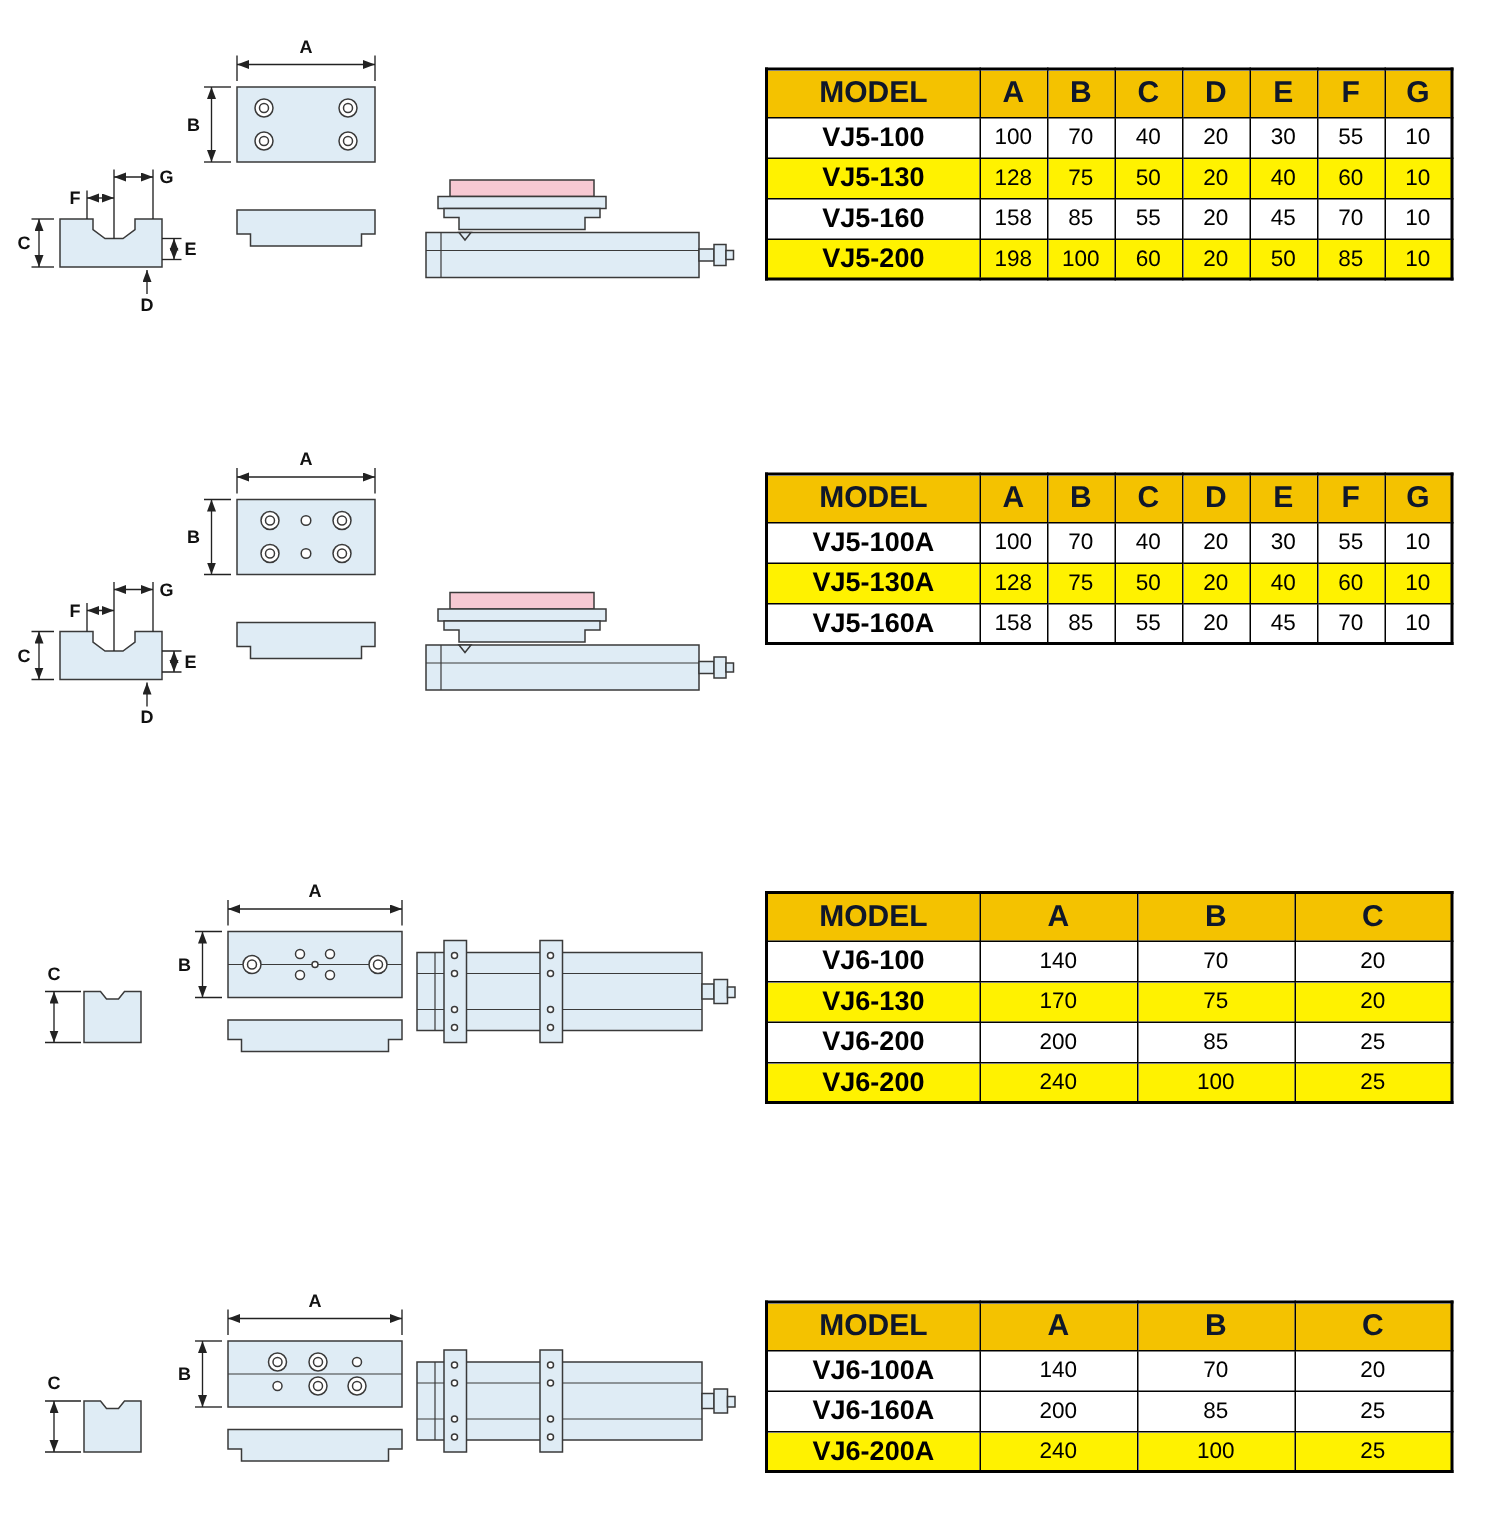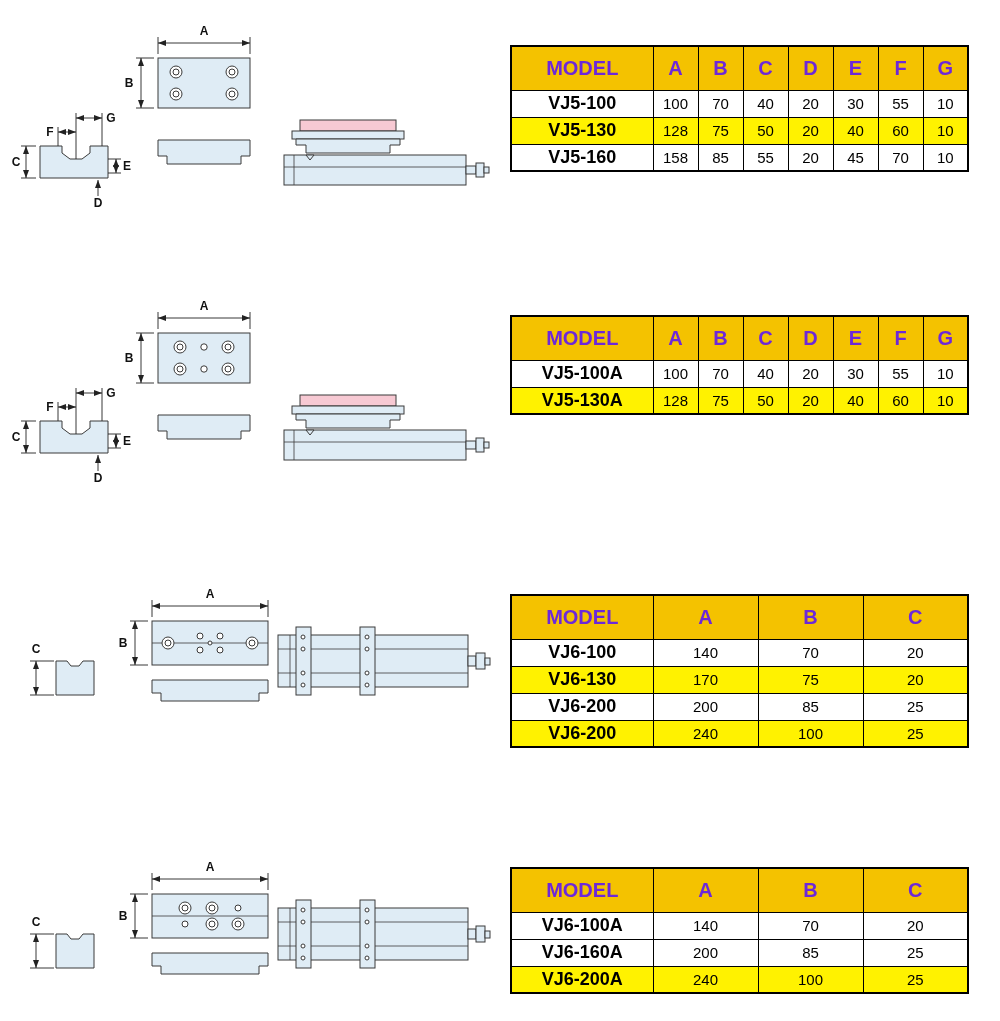--- a/index.html
+++ b/index.html
@@ -23,24 +23,24 @@
   }
   table.spec th, table.spec td {
     border: 1px solid var(--border);
     text-align: center;
     vertical-align: middle;
     padding: 0;
     overflow: hidden;
   }
   table.spec th {
     background: var(--header-bg);
-    color: #6d28d9;
+    color: #0f172a;
     font-size: 20px;
     font-weight: bold;
-    height: 44px;
+    height: 32px;
   }
   table.spec td {
     background: var(--row-bg);
     color: #000;
     font-size: 15px;
     height: 27px;
   }
   table.spec tr.alt td { background: var(--row-alt-bg); }
   table.spec td.model { font-weight: bold; font-size: 18px; }
   col.c-model { width: 142px; }
@@ -195,20 +195,30 @@
         <tr>
           <td class="model">VJ5-160</td>
           <td>158</td>
           <td>85</td>
           <td>55</td>
           <td>20</td>
           <td>45</td>
           <td>70</td>
           <td>10</td>
         </tr>
+        <tr class="alt">
+          <td class="model">VJ5-200</td>
+          <td>198</td>
+          <td>100</td>
+          <td>60</td>
+          <td>20</td>
+          <td>50</td>
+          <td>85</td>
+          <td>10</td>
+        </tr>
       </tbody>
   </table>
 
   <svg class="drawing" style="left:10px; top:295px" width="490" height="190" viewBox="0 0 490 190">
     <defs>
       <marker id="arr2" markerWidth="9" markerHeight="8" refX="8" refY="3" orient="auto-start-reverse" markerUnits="userSpaceOnUse">
         <path d="M0,0 L8,3 L0,6 Z" fill="#222"></path>
       </marker>
     </defs>
 
@@ -323,20 +333,30 @@
           <td>10</td>
         </tr>
         <tr class="alt">
           <td class="model">VJ5-130A</td>
           <td>128</td>
           <td>75</td>
           <td>50</td>
           <td>20</td>
           <td>40</td>
           <td>60</td>
+          <td>10</td>
+        </tr>
+        <tr>
+          <td class="model">VJ5-160A</td>
+          <td>158</td>
+          <td>85</td>
+          <td>55</td>
+          <td>20</td>
+          <td>45</td>
+          <td>70</td>
           <td>10</td>
         </tr>
       </tbody>
   </table>
 
   <svg class="drawing" style="left:10px; top:585px" width="490" height="170" viewBox="0 0 490 170">
     <defs>
       <marker id="arr3" markerWidth="9" markerHeight="8" refX="8" refY="3" orient="auto-start-reverse" markerUnits="userSpaceOnUse">
         <path d="M0,0 L8,3 L0,6 Z" fill="#222"></path>
       </marker>

